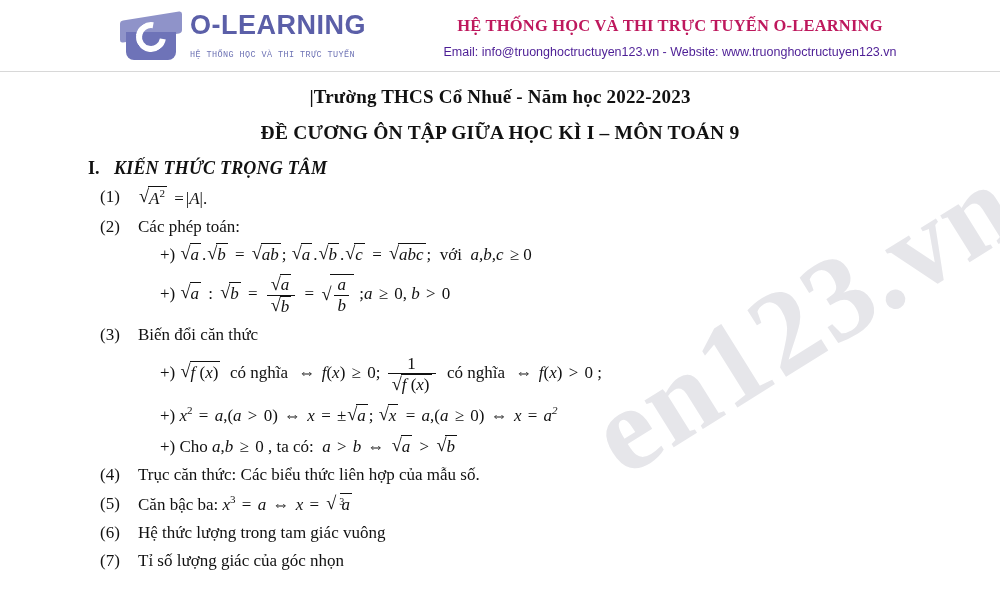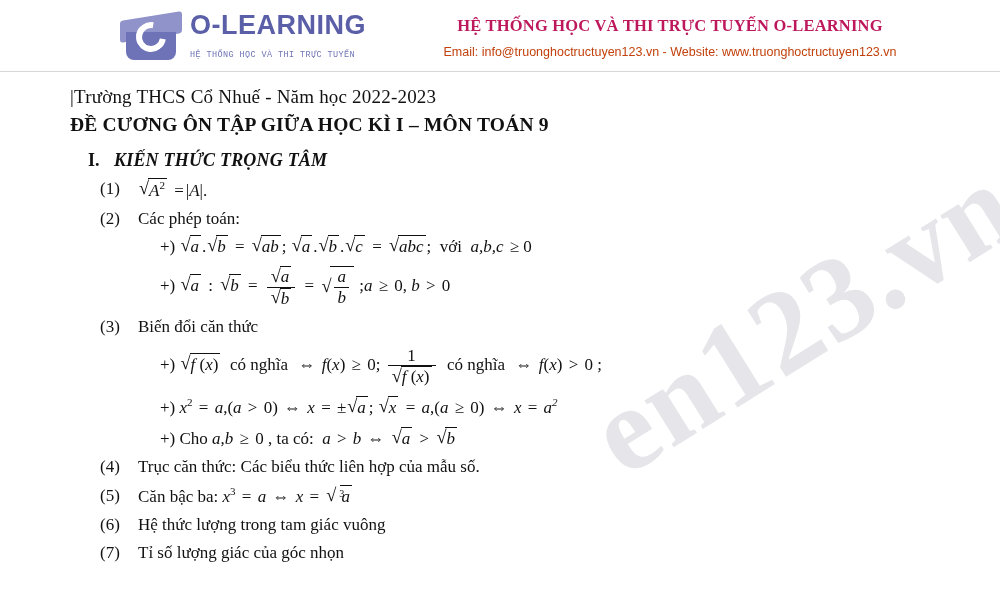--- a/index.html
+++ b/index.html
@@ -116,39 +116,39 @@
   .site-title {
     font-family: "Liberation Serif", serif;
     font-size: 16.5px;
     font-weight: bold;
     color: #be185d;
     letter-spacing: 0.2px;
   }
   .site-contact {
     font-family: "Liberation Sans", sans-serif;
     font-size: 12.5px;
-    color: #c2410c;
+    color: #4c1d95;
     margin-top: 9px;
   }
 
   
   .doc {
     padding: 14px 70px 0 70px;
   }
   .doc-title-1 {
-    text-align: left;
+    text-align: center;
     font-size: 19px;
-    font-weight: normal;
+    font-weight: bold;
     letter-spacing: 0.2px;
   }
   .doc-title-2 {
-    text-align: left;
+    text-align: center;
     font-size: 19.5px;
     font-weight: bold;
-    margin-top: 6px;
+    margin-top: 14px;
     letter-spacing: 0.2px;
   }
 
   .section-head {
     display: flex;
     margin-top: 14px;
     font-size: 18px;
     font-weight: bold;
   }
   .section-num {

